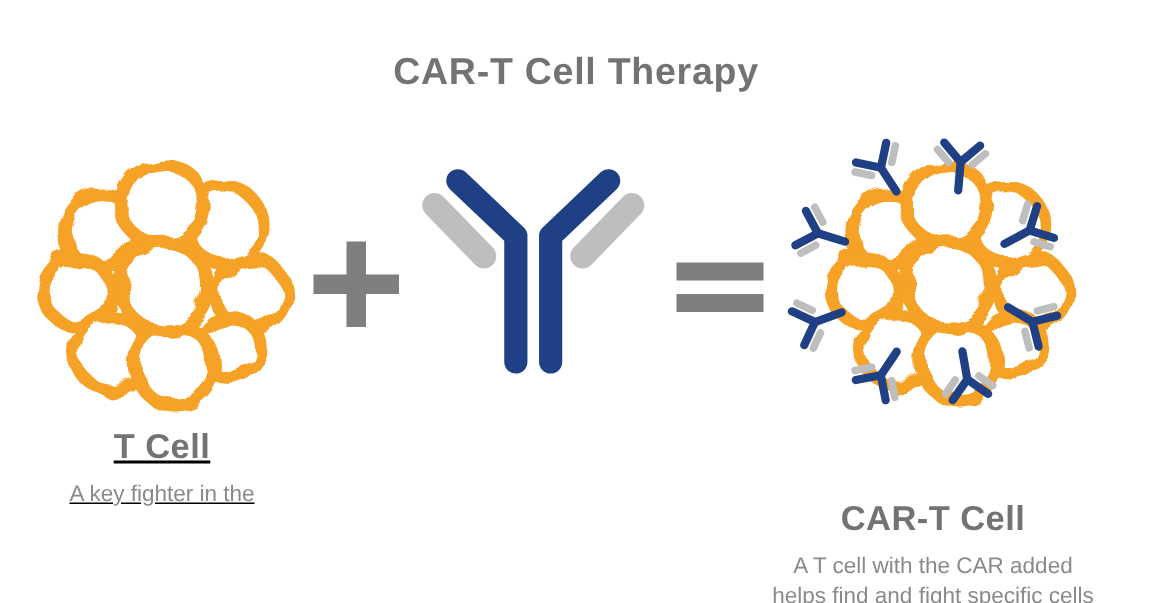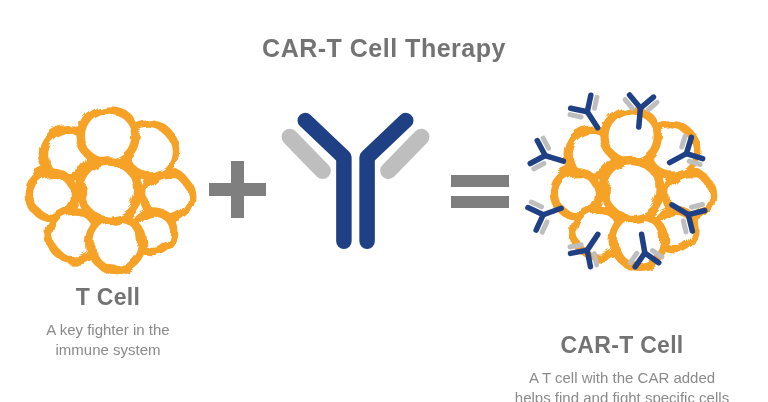--- a/index.html
+++ b/index.html
@@ -19,21 +19,21 @@
 
   
   #tcell-art{left:25px;top:100px;}
   #plus-art{left:208px;top:160px;}
   #car-art{left:283px;top:96px;}
   #equals-art{left:448px;top:170px;}
   #cart-art{left:527px;top:76px;}
 
   
   .panel{top:284px;text-align:center;}
-  #panel-tcell{left:10px;width:196px;}
+  #panel-tcell{left:10px;width:196px;text-decoration:underline;}
   #panel-car{left:262px;width:196px;}
   #panel-cart{left:490px;width:264px;margin-top:48px;}
   .panel-heading{
     font-size:23px;font-weight:bold;color:var(--heading-gray,#737373);
     letter-spacing:0.3px;
   }
   .panel-desc{
     margin-top:9px;font-size:15px;line-height:1.32;
     color:var(--body-gray,#8A8A8A);
   }
@@ -107,21 +107,20 @@
     <use href="#miniY" transform="translate(117,172) rotate(170)"></use>
     <use href="#miniY" transform="translate(63,170) rotate(-146)"></use>
     <use href="#miniY" transform="translate(21,137) rotate(-110)"></use>
     <use href="#miniY" transform="translate(23,81) rotate(-73)"></use>
   </svg>
 
   <div id="panel-tcell" class="abs panel">
     <div class="panel-heading">T Cell</div>
     <div class="panel-desc">
       <div>A key fighter in the</div>
-      <div>immune system</div>
     </div>
   </div>
 
 
   <div id="panel-cart" class="abs panel">
     <div class="panel-heading">CAR-T Cell</div>
     <div class="panel-desc">
       <div>A T cell with the CAR added</div>
       <div>helps find and fight specific cells</div>
     </div>

